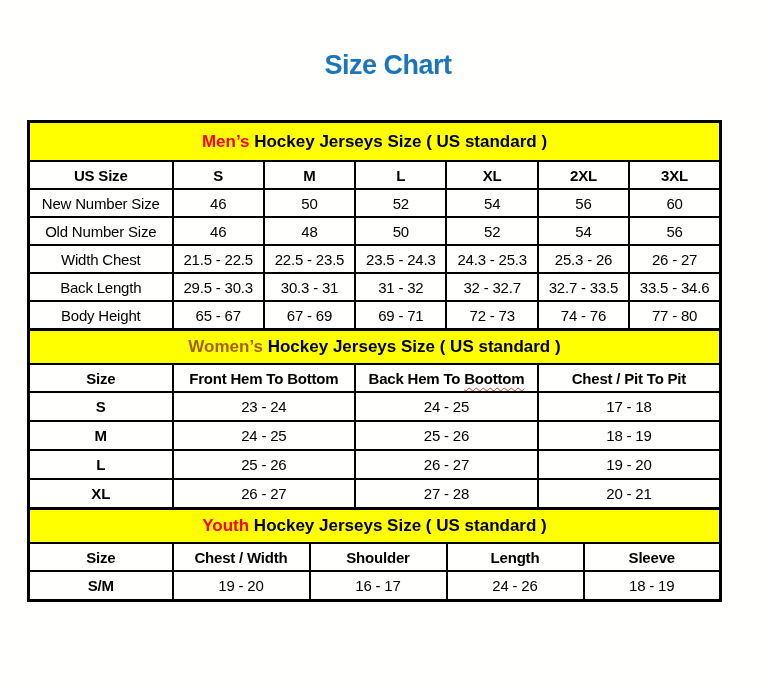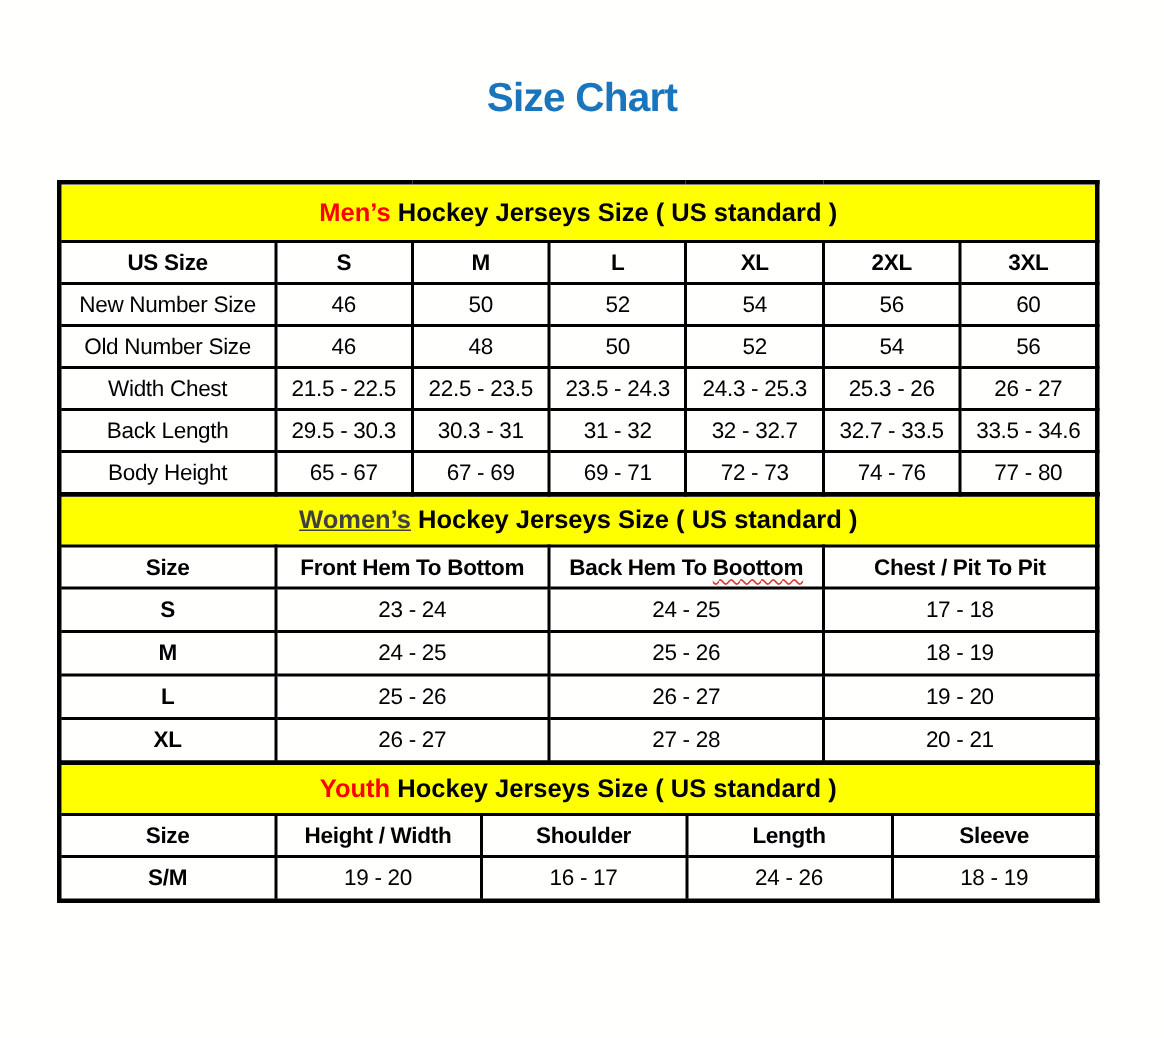--- a/index.html
+++ b/index.html
@@ -17,21 +17,21 @@
     top: 50px;
     left: 0;
     width: 100%;
     text-align: center;
     font-size: 27px;
     font-weight: bold;
     letter-spacing: -0.5px;
   }
   .tables {
     position: absolute;
-    left: 38px;
+    left: 27px;
     top: 120px;
     width: 695px;
   }
   table {
     border-collapse: collapse;
     table-layout: fixed;
     width: 695px;
     border: 3px solid #000;
   }
   table + table { margin-top: -3px; }
@@ -148,21 +148,21 @@
 
     <table class="t-womens">
       <colgroup>
           <col class="c-label">
           <col>
           <col>
           <col>
         </colgroup>
       <tbody>
         <tr class="band">
-          <td colspan="4" style="background: rgb(255, 255, 0);"><span class="accent" style="color: #404040; text-decoration: underline;">Women’s</span><span> Hockey Jerseys Size ( US standard )</span></td>
+          <td colspan="4" style="background: rgb(255, 255, 0);"><span class="accent" style="color: #a16207;">Women’s</span><span> Hockey Jerseys Size ( US standard )</span></td>
         </tr>
         <tr class="cols">
           <th>Size</th>
           <th>Front Hem To Bottom</th>
           <th><span>Back Hem To</span> <span class="misspelled" style="text-decoration-color: rgb(216, 58, 46);">Boottom</span></th>
           <th>Chest / Pit To Pit</th>
         </tr>
         <tr>
           <td class="rlabel-b">S</td>
           <td class="val">23 - 24</td>
@@ -197,21 +197,21 @@
           <col>
           <col>
           <col>
         </colgroup>
       <tbody>
         <tr class="band">
           <td colspan="5" style="background: rgb(255, 255, 0); text-align: center;"><span class="accent" style="color: rgb(255, 0, 0);">Youth</span><span> Hockey Jerseys Size ( US standard )</span></td>
         </tr>
         <tr class="cols">
           <th>Size</th>
-          <th>Height / Width</th>
+          <th>Chest / Width</th>
           <th>Shoulder</th>
           <th>Length</th>
           <th>Sleeve</th>
         </tr>
         <tr>
           <td class="rlabel-b">S/M</td>
           <td class="val">19 - 20</td>
           <td class="val">16 - 17</td>
           <td class="val">24 - 26</td>
           <td class="val">18 - 19</td>

